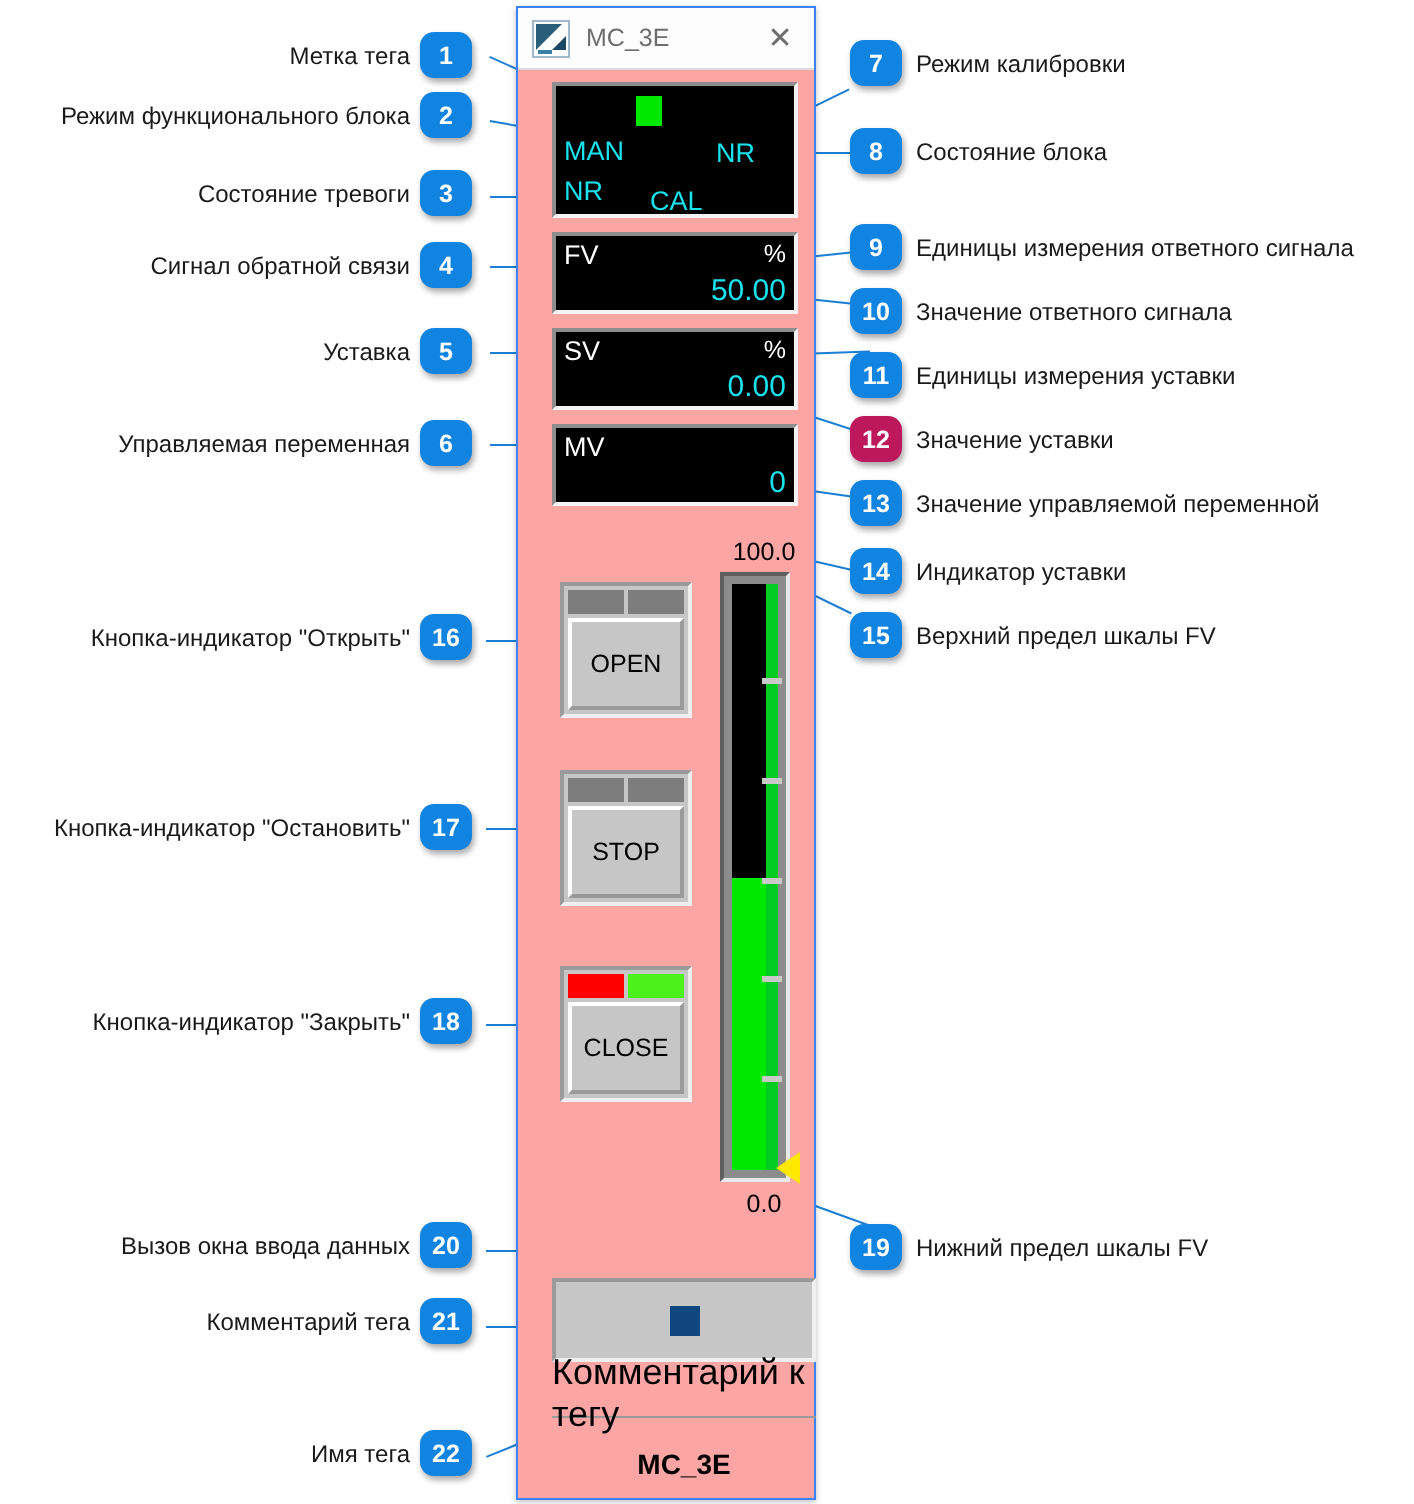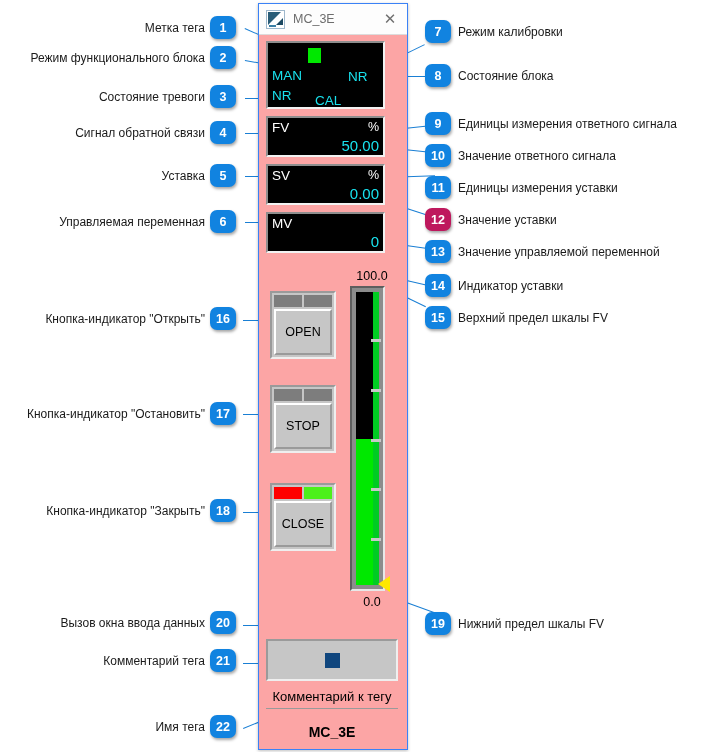--- a/index.html
+++ b/index.html
@@ -107,24 +107,25 @@
   }
   #win-close {
     width: 26px; height: 26px;
     display: flex; align-items: center; justify-content: center;
     color: #6f6f6f;
     font-size: 15px;
     cursor: default;
   }
 
   #fp-body {
-    padding: 6px 22px 0 7px;
+    padding: 6px 8px 0 7px;
     box-sizing: border-box;
     height: calc(100% - 31px);
     position: relative;
+    margin-left: 10px;
   }
 
   
   .black-panel {
     background: #000000;
     border: 2px solid;
     border-color: #8e8e8e #f2f2f2 #f2f2f2 #8e8e8e;
     position: relative;
     box-sizing: border-box;
   }
@@ -299,21 +300,21 @@
   #entry-square {
     width: 15px; height: 15px;
     background: #10467e;
   }
   #tag-comment {
     position: absolute;
     left: 7px;
     top: 650px;
     width: 132px;
     height: 24px;
-    font-size: 13px;
+    font-size: 18px;
     color: #000000;
     display: flex;
     align-items: center;
     justify-content: center;
     border-bottom: 1px solid #9a9a9a;
     box-sizing: border-box;
   }
   #tag-name {
     position: absolute;
     left: 7px;

